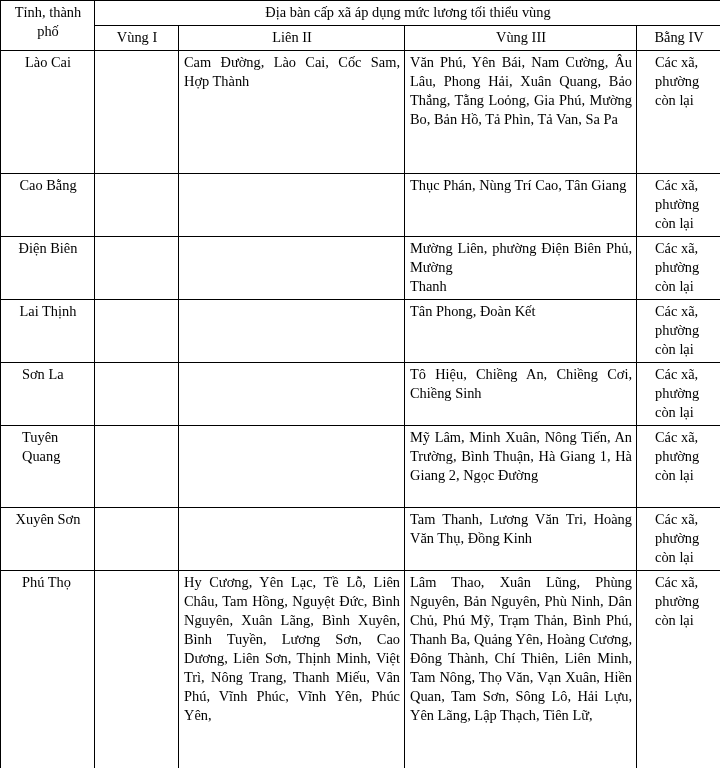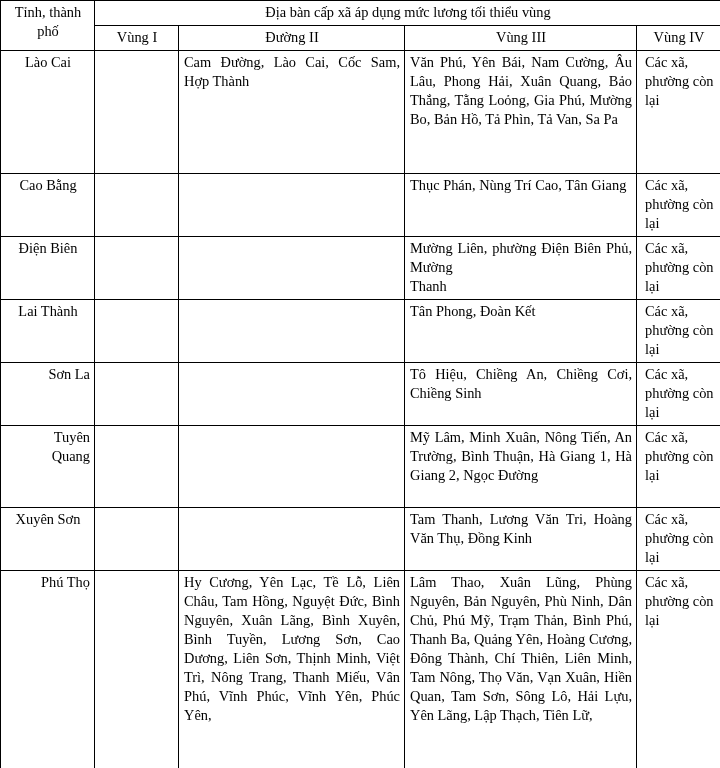--- a/index.html
+++ b/index.html
@@ -53,32 +53,32 @@
   col.c-v2    { width: 226px; }
   col.c-v3    { width: 232px; }
   col.c-v4    { width: 84px; }
 
   td.prov-cell {
     text-align: center;
     padding-left: 10px;
     white-space: pre-line;
   }
   td.prov-cell.center {
-    text-align: right;
+    text-align: left;
     padding-left: 21px;
   }
   td.zone-cell {
     text-align: justify;
     text-justify: inter-word;
     hyphens: none;
     white-space: pre-line;
   }
   td.zone-cell.v4 {
     text-align: left;
-    padding-left: 8px;
+    padding-left: 18px;
   }
   td.empty-cell { }
 </style>
 </head>
 <body>
 
 <div class="sheet">
 
   <table class="zone-table">
     <colgroup>
@@ -89,23 +89,23 @@
       <col class="c-v4">
     </colgroup>
     <thead>
       <tr>
         <th class="head-cell head-prov" rowspan="2">Tỉnh,
 thành phố</th>
         <th class="head-cell" colspan="4">Địa bàn cấp xã áp dụng mức lương tối thiểu vùng</th>
       </tr>
       <tr>
         <th class="head-cell">Vùng I</th>
-        <th class="head-cell">Đường II</th>
+        <th class="head-cell">Liên II</th>
         <th class="head-cell">Vùng III</th>
-        <th class="head-cell">Vùng IV</th>
+        <th class="head-cell">Bằng IV</th>
       </tr>
     </thead>
     <tbody id="table-body">
         <tr style="height: 123px;">
           <td class="prov-cell">Lào Cai</td>
           <td class="zone-cell empty-cell"></td>
           <td class="zone-cell">Cam Đường, Lào Cai, Cốc Sam, Hợp Thành</td>
           <td class="zone-cell">Văn Phú, Yên Bái, Nam Cường, Âu Lâu, Phong Hải, Xuân Quang, Bảo Thắng, Tằng Loỏng, Gia Phú, Mường Bo, Bản Hồ, Tả Phìn, Tả Van, Sa Pa</td>
           <td class="zone-cell v4">Các xã, phường còn lại</td>
         </tr>
@@ -118,21 +118,21 @@
         </tr>
         <tr style="height: 61px;">
           <td class="prov-cell">Điện Biên</td>
           <td class="zone-cell empty-cell"></td>
           <td class="zone-cell empty-cell"></td>
           <td class="zone-cell">Mường Liên, phường Điện Biên Phủ, Mường
 Thanh</td>
           <td class="zone-cell v4">Các xã, phường còn lại</td>
         </tr>
         <tr style="height: 61px;">
-          <td class="prov-cell">Lai Thành</td>
+          <td class="prov-cell">Lai Thịnh</td>
           <td class="zone-cell empty-cell"></td>
           <td class="zone-cell empty-cell"></td>
           <td class="zone-cell">Tân Phong, Đoàn Kết</td>
           <td class="zone-cell v4">Các xã, phường còn lại</td>
         </tr>
         <tr style="height: 61px;">
           <td class="prov-cell center">Sơn La</td>
           <td class="zone-cell empty-cell"></td>
           <td class="zone-cell empty-cell"></td>
           <td class="zone-cell">Tô Hiệu, Chiềng An, Chiềng Cơi, Chiềng Sinh</td>

